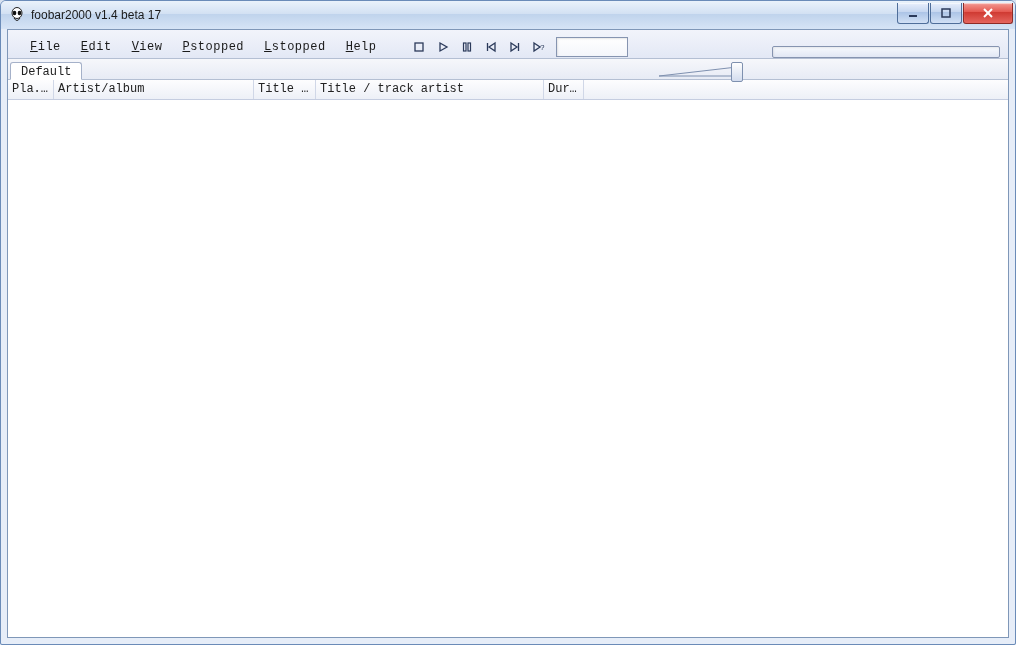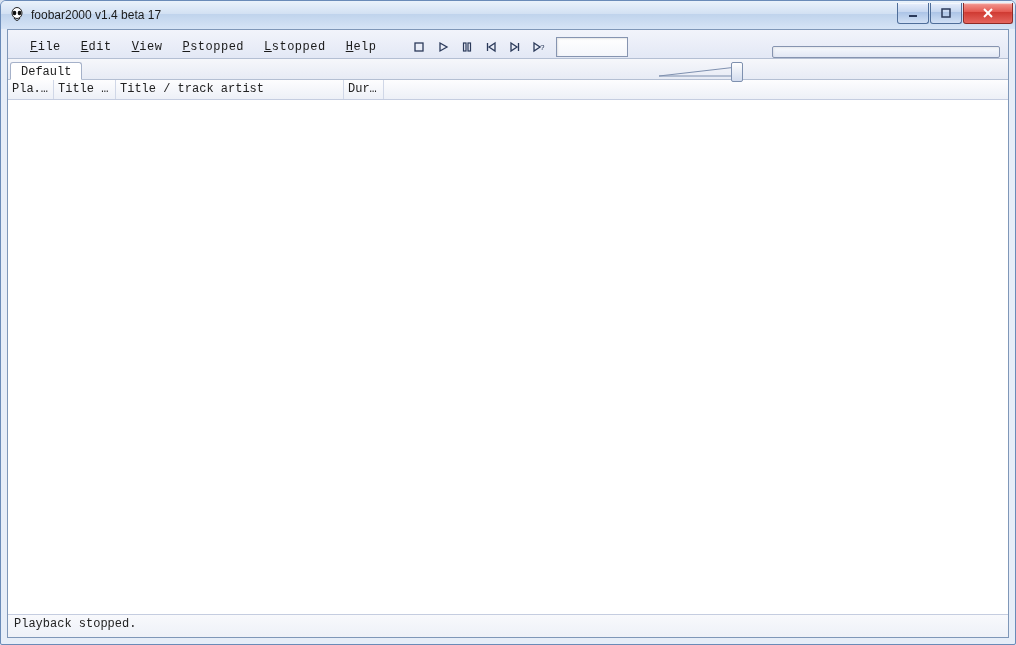--- a/index.html
+++ b/index.html
@@ -355,26 +355,24 @@
         <div class="seek-track"></div>
       </div>
     </div>
 
     <div class="tab-strip">
       <div class="tab">Default</div>
     </div>
 
     <div class="column-headers">
       <div class="col playing">Pla...</div>
+      <div class="col artist">Artist/album</div>
       <div class="col trackno">Title no</div>
       <div class="col title">Title / track artist</div>
       <div class="col dur">Dur...</div>
       <div class="col filler"></div>
     </div>
 
     <div class="playlist-body"></div>
 
-    <div class="statusbar">
-      <span>Playback stopped.</span>
-    </div>
 
   </div>
 </div>
 
 </body></html>

